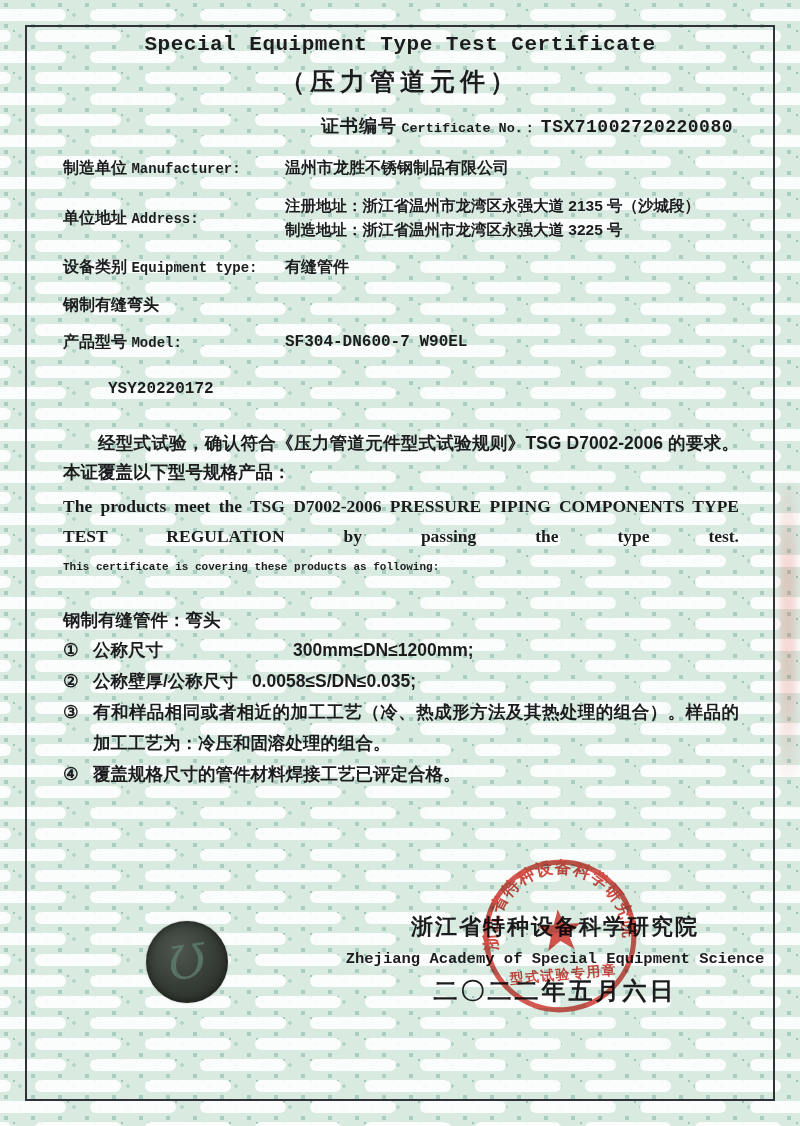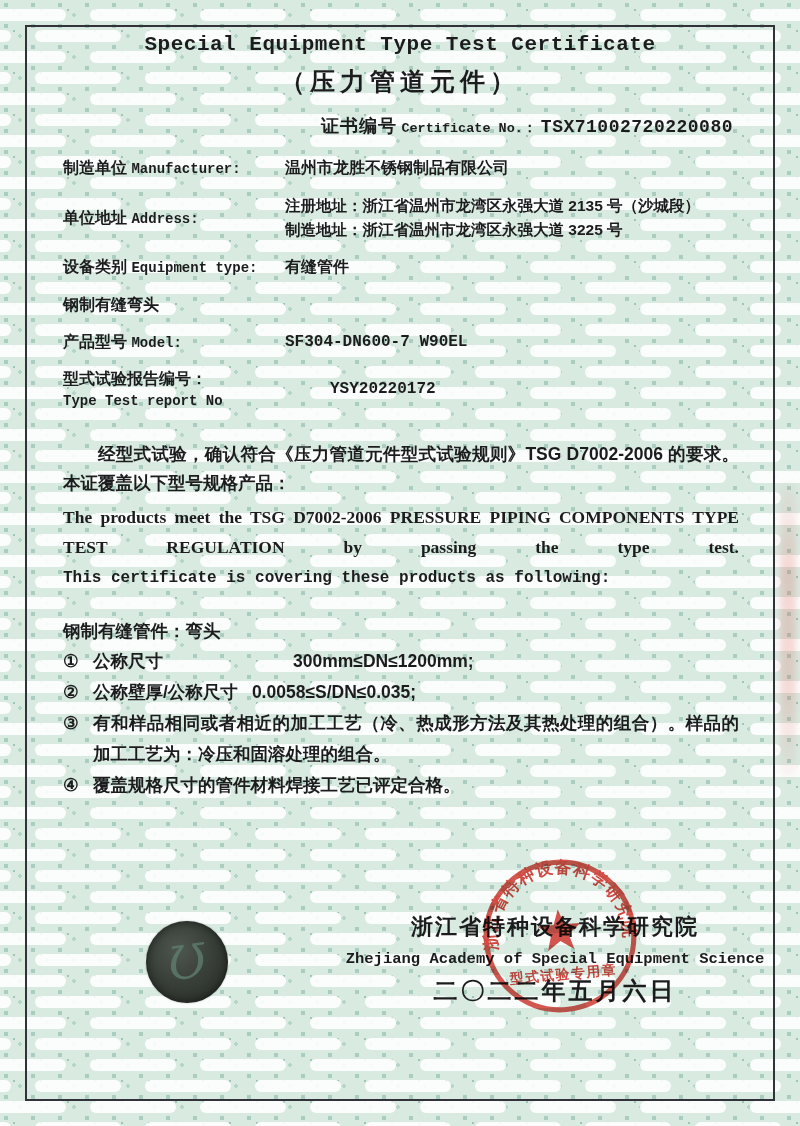--- a/index.html
+++ b/index.html
@@ -47,21 +47,21 @@
   .flabel.two-line{line-height:22px;}
   .flabel.two-line .en{display:block;}
   .fvalue.indent45{padding-left:45px;padding-top:9px;}
 
   
   .bodytext{margin-top:28px;padding-left:38px;padding-right:36px;}
   .p-zh{font-size:17.5px;font-weight:600;line-height:29px;text-indent:2em;text-align:justify;}
   .p-en-bold{margin-top:4px;font-size:17.5px;font-weight:bold;line-height:30px;
              font-family:"Liberation Serif","DejaVu Serif",serif;
              text-align:justify;text-align-last:justify;}
-  .p-en-mono{margin-top:2px;font-size:16px;font-weight:600;line-height:28px;
+  .p-en-mono{margin-top:2px;font-size:11px;font-weight:600;line-height:28px;
              font-family:"Liberation Mono","DejaVu Sans Mono",monospace;}
 
   
   .products{margin-top:24px;padding-left:38px;padding-right:36px;}
   .prod-heading{font-size:17.5px;font-weight:700;line-height:30px;}
   .prod-item{display:flex;font-size:17.5px;font-weight:600;line-height:31px;}
   .prod-item .marker{flex:0 0 30px;}
   .prod-item .name{white-space:nowrap;}
   .prod-item .name.w200{width:200px;}
   .prod-item .val{font-family:"Liberation Sans",sans-serif;}
@@ -584,24 +584,20 @@
 
       <div class="frow" style="margin-top:12px;">
         <div class="flabel">
           <span>产品型号</span>
           <span class="en">Model:</span>
         </div>
         <div class="fvalue mono">SF304-DN600-7 W90EL</div>
       </div>
 
       <div class="frow" style="margin-top:6px;margin-bottom:0;">
-        <div class="flabel two-line">
-          <span>型式试验报告编号：</span>
-          <span class="en">Type Test report No</span>
-        </div>
         <div class="fvalue mono indent45">YSY20220172</div>
       </div>
 
     </div>
 
     <div class="bodytext">
       <div class="p-zh">经型式试验，确认符合《压力管道元件型式试验规则》TSG D7002-2006 的要求。本证覆盖以下型号规格产品：</div>
       <div class="p-en-bold">The products meet the TSG D7002-2006 PRESSURE PIPING COMPONENTS TYPE TEST REGULATION by passing the type test.</div>
       <div class="p-en-mono">This certificate is covering these products as following:</div>
     </div>

